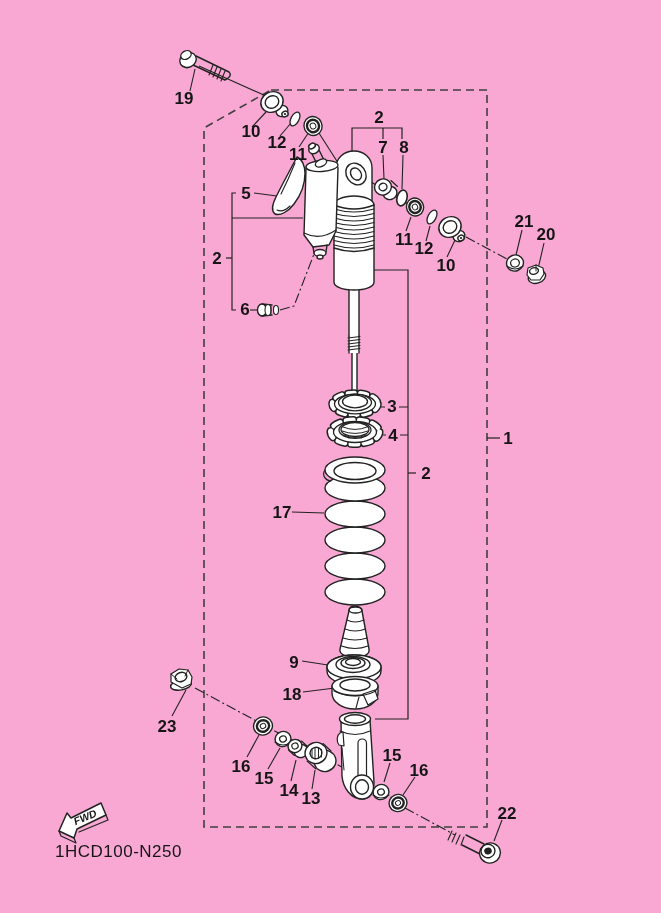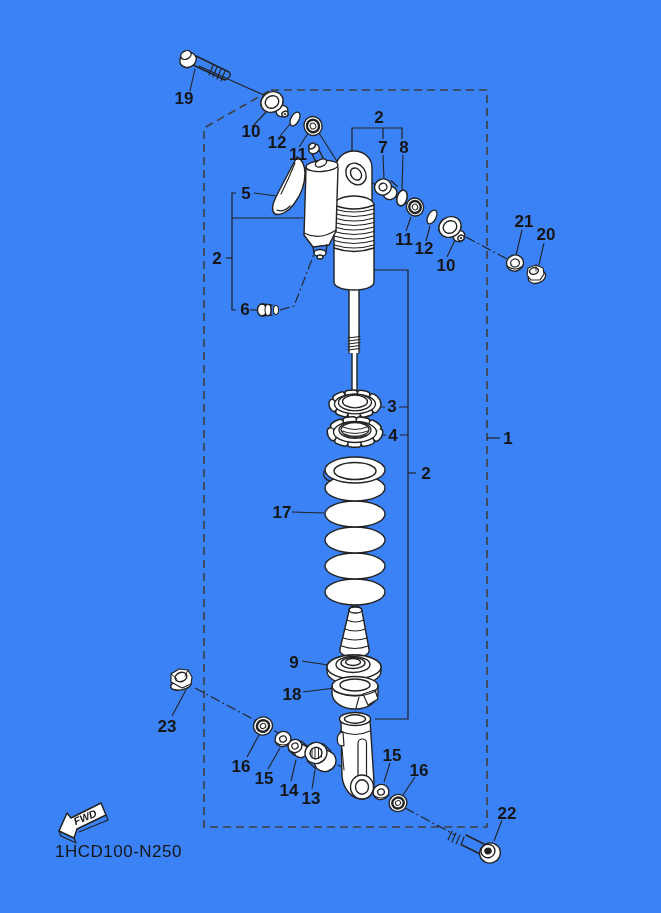--- a/index.html
+++ b/index.html
@@ -1,16 +1,16 @@
 <!DOCTYPE html>
 <html><head>
 <meta charset="utf-8">
 <style>
   html,body{margin:0;padding:0;background:#ffffff;}
-  #page{position:relative;width:661px;height:913px;background:#3b82f6;overflow:hidden;}
+  #page{position:relative;width:661px;height:913px;background:#f9a8d4;overflow:hidden;}
   svg{font-family:"Liberation Sans",sans-serif;}
   text.callout{font-size:17px;font-weight:700;fill:#151515;}
   text.code{font-size:17px;font-weight:400;fill:#151515;letter-spacing:.5px;}
   text.fwd{font-size:10.5px;font-weight:700;font-style:italic;fill:#151515;}
 </style>
 </head>
 <body>
 
 <div id="page">
 <svg width="661" height="913" viewBox="0 0 661 913">

